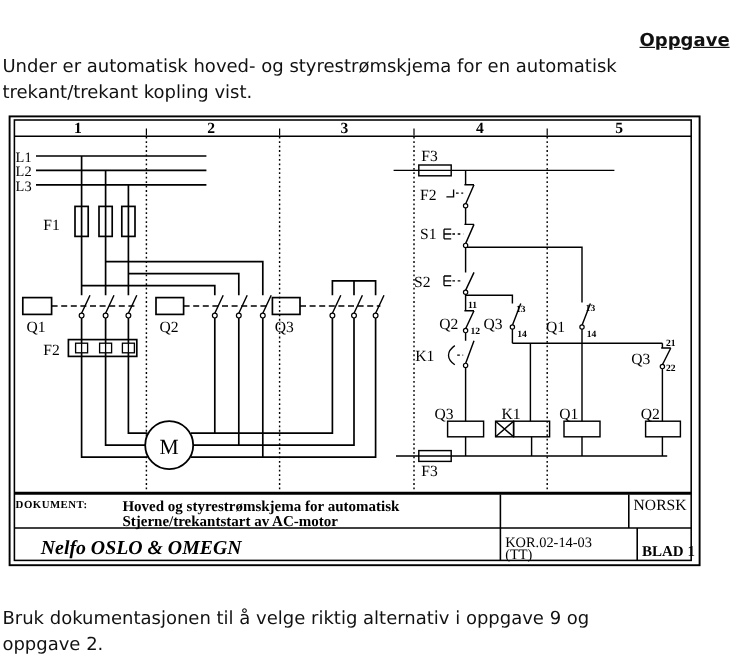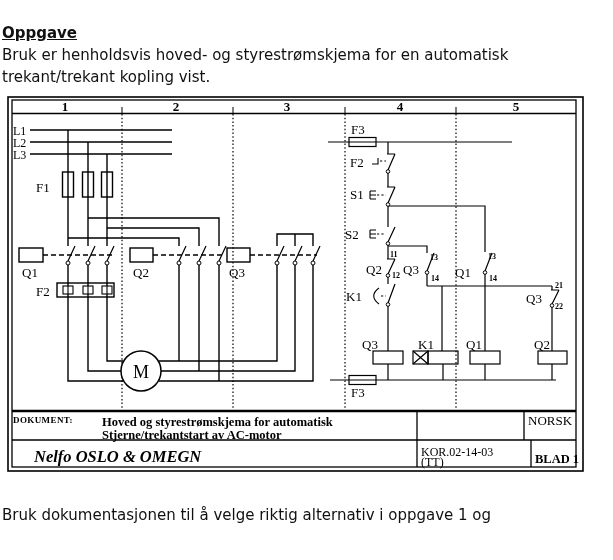--- a/index.html
+++ b/index.html
@@ -1,39 +1,39 @@
 <!DOCTYPE html>
 <html><head>
 <meta charset="utf-8">
 <style>
   html,body{margin:0;padding:0;background:#fff;}
   body{width:613px;height:560px;position:relative;overflow:hidden;
        font-family:"DejaVu Sans",sans-serif;color:#000;}
   .textblock{position:absolute;left:2px;width:606px;font-size:15px;line-height:22px;color:#111;}
-  .heading{font-weight:bold;text-decoration:underline;}
+  .heading{font-weight:bold;text-decoration:underline;text-align:right;}
   svg{position:absolute;left:0;top:0;}
   svg text{fill:#000;}
   .lab{font-family:"Liberation Serif",serif;font-size:13px;}
   .lab-s{font-family:"Liberation Serif",serif;font-size:12px;}
   .term{font-family:"Liberation Serif",serif;font-size:8px;font-weight:bold;}
   .colnum{font-family:"Liberation Serif",serif;font-size:13px;font-weight:bold;text-anchor:middle;}
   .tb-doc{font-family:"Liberation Serif",serif;font-size:9px;font-weight:bold;letter-spacing:.4px;}
   .tb-title{font-family:"Liberation Serif",serif;font-size:12.5px;font-weight:bold;}
   .tb-norsk{font-family:"Liberation Serif",serif;font-size:13px;}
   .tb-company{font-family:"Liberation Serif",serif;font-size:16.5px;font-weight:bold;font-style:italic;}
   .tb-code{font-family:"Liberation Serif",serif;font-size:12px;}
   .tb-blad{font-family:"Liberation Serif",serif;font-size:12.5px;font-weight:bold;}
   .motor-m{font-family:"Liberation Serif",serif;font-size:18px;text-anchor:middle;}
 </style>
 </head>
 <body>
 
 <div class="textblock" style="top:22px">
   <div class="heading">Oppgave</div>
-  <div>Bruk er henholdsvis hoved- og styrestrømskjema for en automatisk</div>
+  <div>Under er automatisk hoved- og styrestrømskjema for en automatisk</div>
   <div>trekant/trekant kopling vist.</div>
 </div>
 
 <svg width="613" height="560" viewBox="0 0 613 560">
 
   <g fill="none" stroke="#000">
     <rect x="8" y="97" width="575" height="374" stroke-width="1.6"></rect>
     <rect x="12" y="100" width="564" height="367" stroke-width="1.3"></rect>
     <path d="M12 113.5 H576" stroke-width="1.3"></path>
     <path d="M122 107 V113 M233 107 V113 M345 107 V113 M456 107 V113" stroke-width="1"></path>
@@ -199,14 +199,15 @@
     <text class="tb-title" x="102" y="438.5">Stjerne/trekantstart av AC-motor</text>
     <text class="tb-norsk" x="528" y="425">NORSK</text>
     <text class="tb-company" x="34" y="462">Nelfo OSLO &amp; OMEGN</text>
     <text class="tb-code" x="421" y="456">KOR.02-14-03</text>
     <text class="tb-code" x="421" y="466">(TT)</text>
     <text class="tb-blad" x="535" y="463">BLAD 1</text>
   </g>
 </svg>
 
 <div class="textblock" style="top:504px">
-  <div>Bruk dokumentasjonen til å velge riktig alternativ i oppgave 1 og</div>
+  <div>Bruk dokumentasjonen til å velge riktig alternativ i oppgave 9 og</div>
+  <div>oppgave 2.</div>
 </div>
 
 </body></html>

